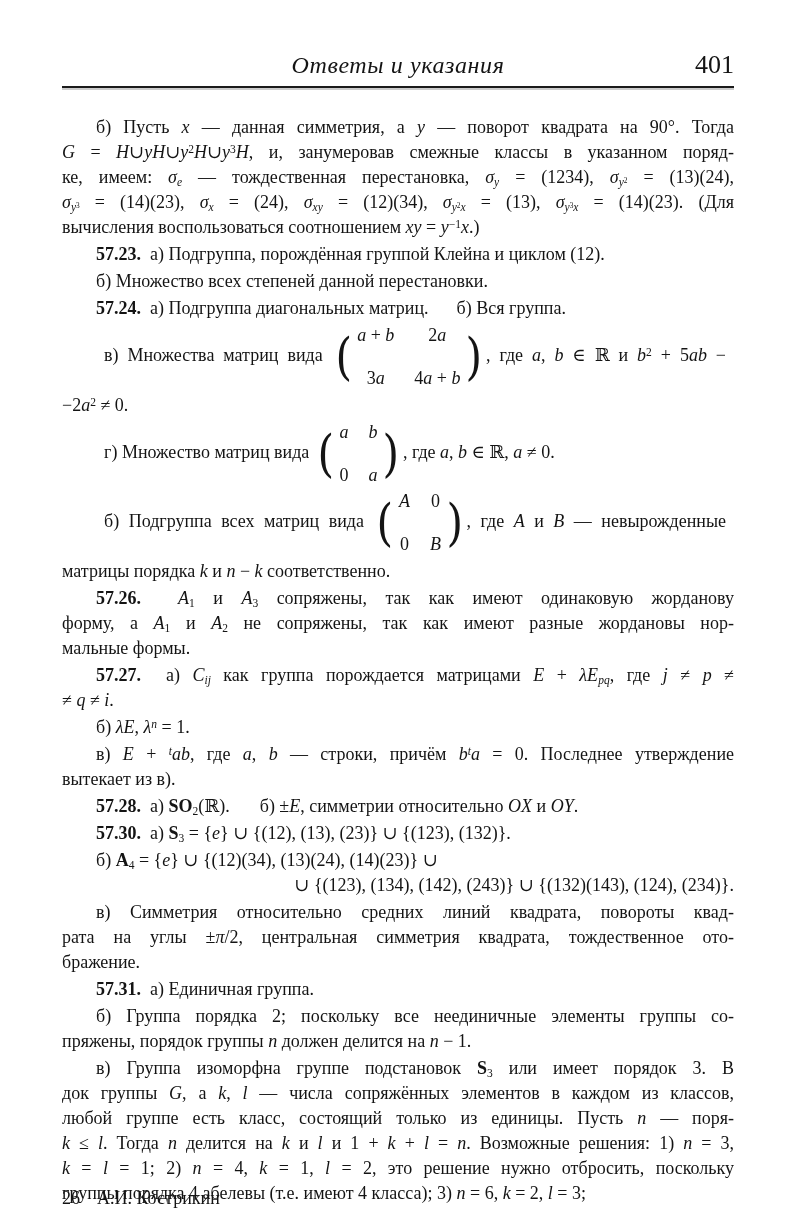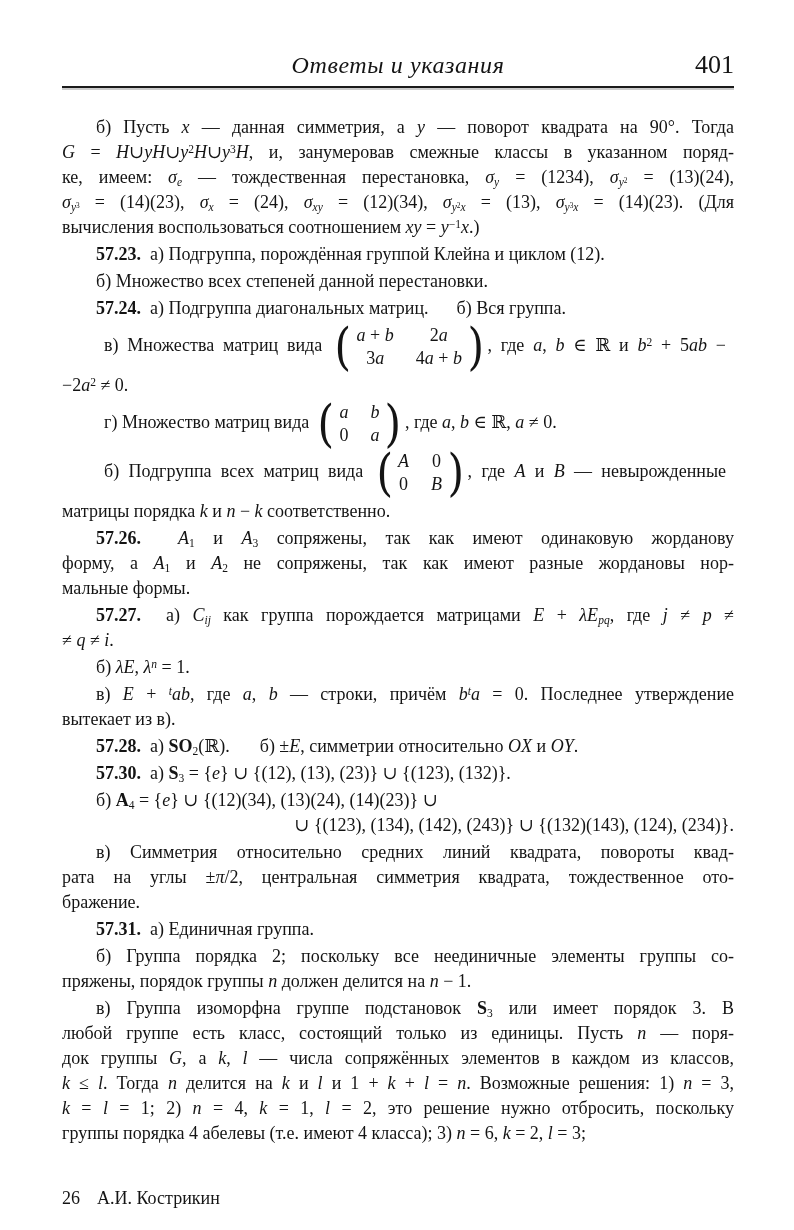--- a/index.html
+++ b/index.html
@@ -81,20 +81,21 @@
   .mat .mgrid {
     display: inline-grid;
     grid-template-columns: auto auto;
     column-gap: 22px;
     row-gap: 0;
     justify-items: center;
     align-items: center;
     line-height: 23px;
     padding: 0 4px;
     text-align: right;
+    gap: 20px;
   }
   
   .footer {
     position: absolute;
     left: 62px;
     top: 1188px;
     font-size: 18px;
   }
   .footer .author { margin-left: 17px; }
 </style>
@@ -163,22 +164,22 @@
       <div class="line l indent pstart"><span><b>57.30.</b>&nbsp;&nbsp;а) <b>S</b><sub>3</sub> = {<i>e</i>} ∪ {(12), (13), (23)} ∪ {(123), (132)}.</span></div>
       <div class="line l indent pstart"><span>б) <b>A</b><sub>4</sub> = {<i>e</i>} ∪ {(12)(34), (13)(24), (14)(23)} ∪</span></div>
       <div class="line r"><span>∪ {(123), (134), (142), (243)} ∪ {(132)(143), (124), (234)}.</span></div>
       <div class="line j indent pstart"><span>в) Симметрия относительно средних линий квадрата, повороты квад-</span></div>
       <div class="line j"><span>рата на углы ±<i>π</i>/2, центральная симметрия квадрата, тождественное ото-</span></div>
       <div class="line l"><span>бражение.</span></div>
       <div class="line l indent pstart"><span><b>57.31.</b>&nbsp;&nbsp;а) Единичная группа.</span></div>
       <div class="line j indent pstart"><span>б) Группа порядка 2; поскольку все неединичные элементы группы со-</span></div>
       <div class="line l"><span>пряжены, порядок группы <i>n</i> должен делится на <i>n</i> − 1.</span></div>
       <div class="line j indent pstart"><span>в) Группа изоморфна группе подстановок <b>S</b><sub>3</sub> или имеет порядок 3. В</span></div>
+      <div class="line j"><span>док группы <i>G</i>, а <i>k</i>, <i>l</i> — числа сопряжённых элементов в каждом из классов,</span></div>
       <div class="line j"><span>любой группе есть класс, состоящий только из единицы. Пусть <i>n</i> — поря-</span></div>
-      <div class="line j"><span>док группы <i>G</i>, а <i>k</i>, <i>l</i> — числа сопряжённых элементов в каждом из классов,</span></div>
       <div class="line j"><span><i>k</i> ≤ <i>l</i>. Тогда <i>n</i> делится на <i>k</i> и <i>l</i> и 1 + <i>k</i> + <i>l</i> = <i>n</i>. Возможные решения: 1) <i>n</i> = 3,</span></div>
       <div class="line j"><span><i>k</i> = <i>l</i> = 1; 2) <i>n</i> = 4, <i>k</i> = 1, <i>l</i> = 2, это решение нужно отбросить, поскольку</span></div>
       <div class="line l"><span>группы порядка 4 абелевы (т.е. имеют 4 класса); 3) <i>n</i> = 6, <i>k</i> = 2, <i>l</i> = 3;</span></div>
     </main>
 
   <div class="footer">
     <span>26</span><span class="author">А.И. Кострикин</span>
   </div>
 
 </div>

